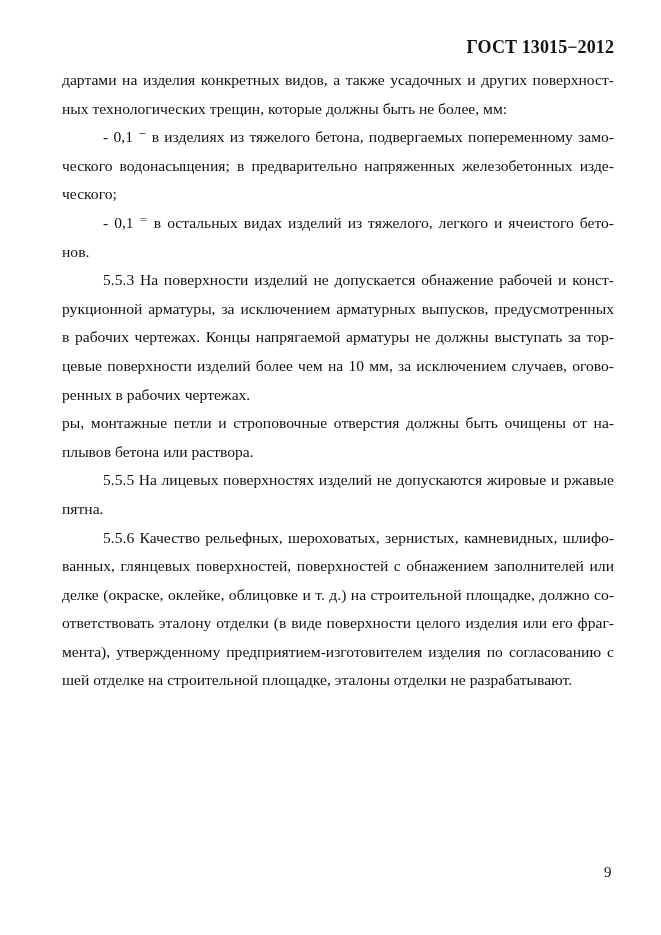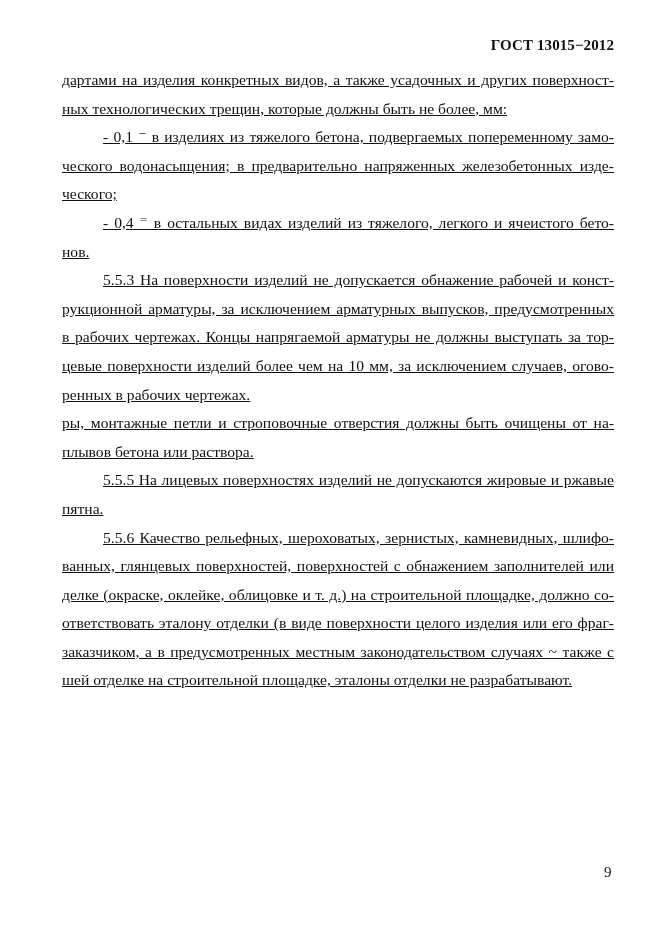--- a/index.html
+++ b/index.html
@@ -13,38 +13,37 @@
       position: relative;
       overflow: hidden;
       font-family: "Liberation Serif", "DejaVu Serif", serif;
       color: #111111;
     }
     .header {
       position: absolute;
       top: 37px;
       right: 47px;
       font-weight: bold;
-      font-size: 15px;
+      font-size: 18px;
       letter-spacing: 0.1px;
     }
     .content {
       position: absolute;
       left: 62px;
       top: 66px;
       width: 552px;
       font-size: 15.6px;
       line-height: 28.6px;
     }
     .line {
       display: block;
       white-space: nowrap;
       text-align: justify;
       text-align-last: justify;
       height: 28.6px;
-      text-decoration: underline;
     }
     .line.last {
       text-align-last: left;
     }
     .line.indent {
       padding-left: 41px;
     }
     .page-number {
       position: absolute;
       top: 864px;
@@ -56,32 +55,32 @@
 <body>
 
 <div class="header">ГОСТ 13015−2012</div>
 
 <div class="content" id="content">
     <span class="line">дартами на изделия конкретных видов, а также усадочных и других поверхност-</span>
     <span class="line last">ных технологических трещин, которые должны быть не более, мм:</span>
     <span class="line indent">- 0,1 ⁻ в изделиях из тяжелого бетона, подвергаемых попеременному замо-</span>
     <span class="line">ческого водонасыщения; в предварительно напряженных железобетонных изде-</span>
     <span class="line last">ческого;</span>
-    <span class="line indent">- 0,4 ⁼ в остальных видах изделий из тяжелого, легкого и  ячеистого бето-</span>
+    <span class="line indent">- 0,1 ⁼ в остальных видах изделий из тяжелого, легкого и  ячеистого бето-</span>
     <span class="line last">нов.</span>
     <span class="line indent">5.5.3 На поверхности изделий не допускается обнажение рабочей и конст-</span>
     <span class="line">рукционной арматуры, за исключением арматурных выпусков, предусмотренных</span>
     <span class="line">в рабочих чертежах. Концы напрягаемой арматуры не должны выступать за тор-</span>
     <span class="line">цевые поверхности изделий более чем на 10 мм, за исключением случаев, огово-</span>
     <span class="line last">ренных в рабочих чертежах.</span>
     <span class="line">ры, монтажные петли и строповочные отверстия должны быть очищены от на-</span>
     <span class="line last">плывов бетона или раствора.</span>
     <span class="line indent">5.5.5 На лицевых поверхностях изделий не допускаются жировые и ржавые</span>
     <span class="line last">пятна.</span>
     <span class="line indent">5.5.6 Качество рельефных, шероховатых, зернистых, камневидных, шлифо-</span>
     <span class="line">ванных, глянцевых поверхностей, поверхностей с обнажением заполнителей или</span>
     <span class="line">делке (окраске, оклейке, облицовке и т. д.) на строительной площадке, должно со-</span>
     <span class="line">ответствовать эталону отделки (в виде поверхности целого изделия или его фраг-</span>
-    <span class="line">заказчиком, а в предусмотренных местным законодательством случаях  ~ также с</span>
+    <span class="line">мента), утвержденному предприятием-изготовителем изделия по согласованию с</span>
     <span class="line last">шей отделке на строительной площадке, эталоны отделки не разрабатывают.</span>
   </div>
 
 <div class="page-number">9</div>
 
 </body></html>

